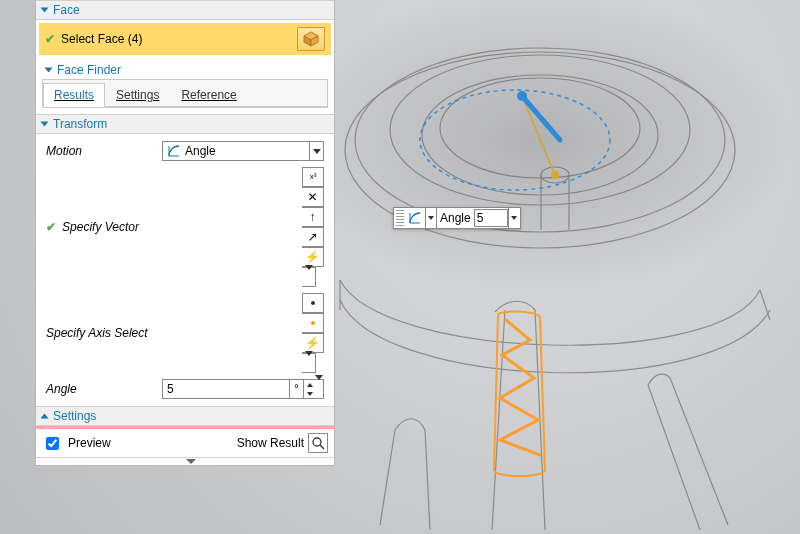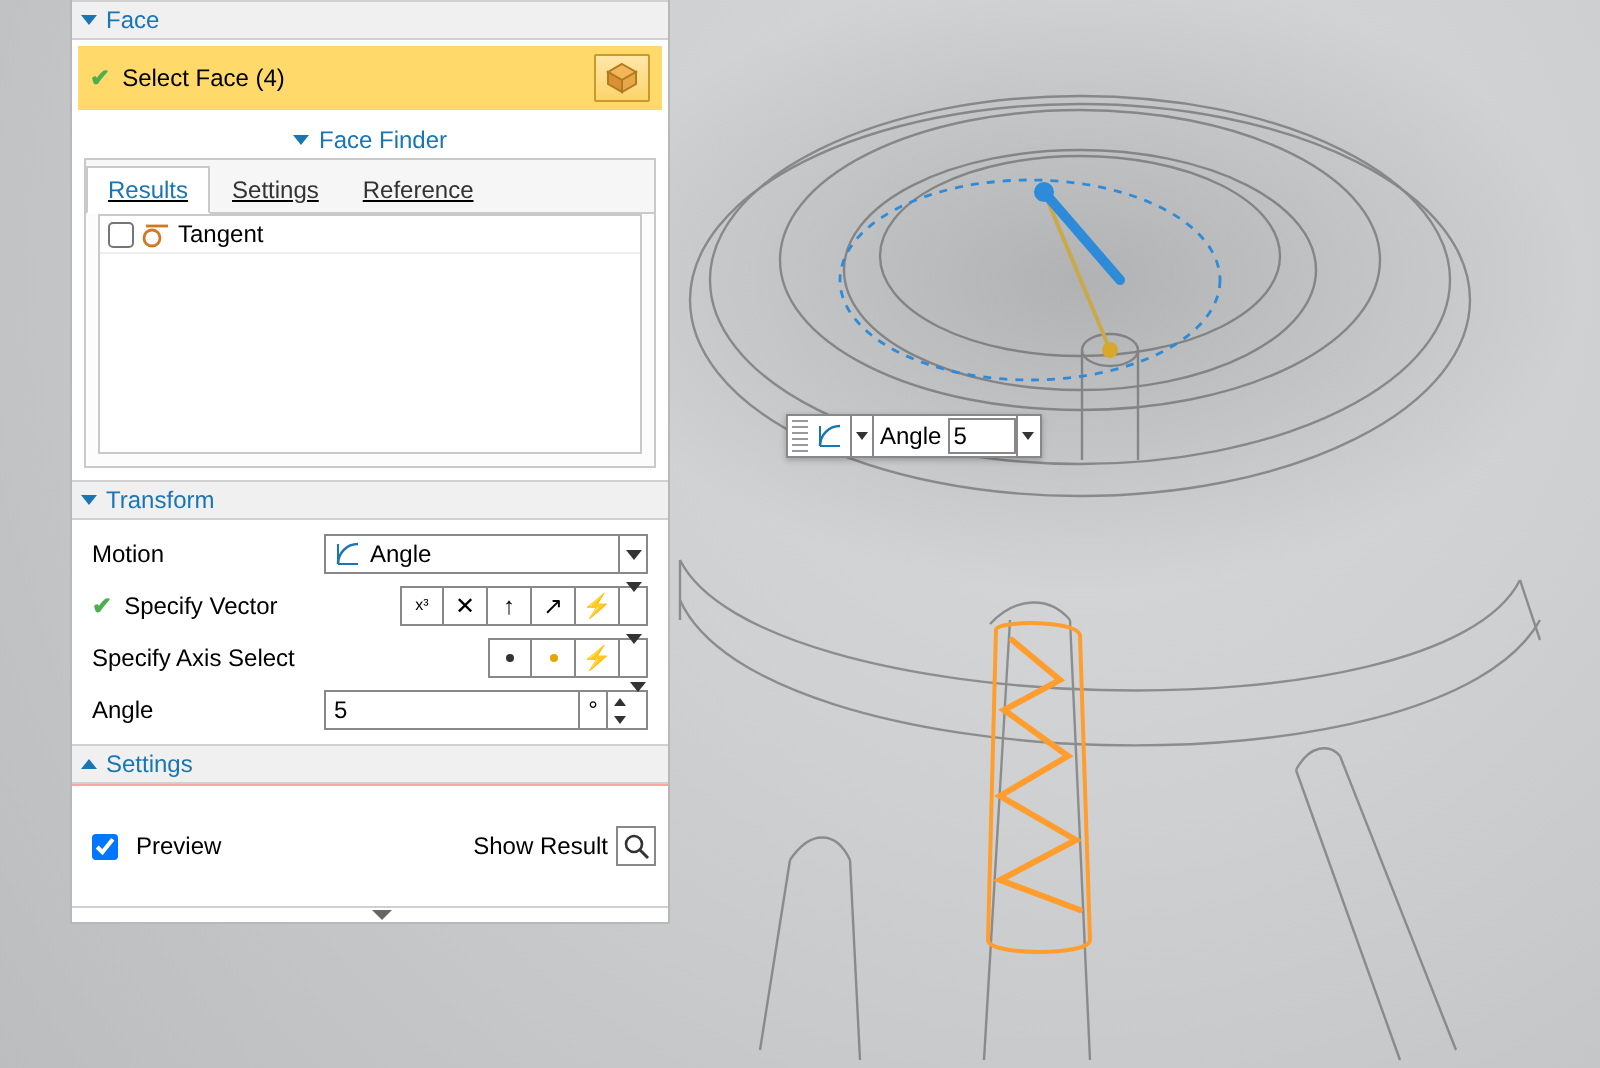--- a/index.html
+++ b/index.html
@@ -20,21 +20,21 @@
     background: #fff; border: 1px solid #b8b8b8; border-top: none;
     display: flex; flex-direction: column;
   }
   .section-header {
     display: flex; align-items: center; gap: 4px;
     background: #f0f0f0; border-top: 1px solid #d0d0d0; border-bottom: 1px solid #d0d0d0;
     padding: 2px 4px; color: #1976b3; cursor: pointer;
   }
   .section-header.collapsed .tri { transform: rotate(-90deg); }
   .tri { width: 0; height: 0; border-left: 5px solid #1976b3; border-top: 4px solid transparent; border-bottom: 4px solid transparent; transform: rotate(90deg); transition: transform .1s; margin: 0 2px; }
-  .sub .section-header { border-top:none;justify-content:center; }
+  .sub .section-header { border-top:none; }
   .section-body { padding: 4px 6px; }
 
   
   .face-row {
     display: flex; align-items: center; gap: 6px;
     background: #ffd96a; padding: 4px 6px; margin: 3px 3px 6px 3px;
   }
   .check { color: #4caf50; font-weight: bold; }
   .cube-btn {
     margin-left: auto; width: 28px; height: 24px;
@@ -49,42 +49,42 @@
   .tabs { display:flex; border-bottom:1px solid #c9c9c9; background:#f6f6f6;text-decoration:underline; }
   .tab { padding: 4px 10px; border:1px solid transparent; border-bottom:none; margin-top:3px; color:#333; cursor:pointer; }
   .tab.active { background:#fff; border-color:#c9c9c9; color:#1976b3; border-bottom:1px solid #fff; margin-bottom:-1px; }
   .found-label { padding: 4px 6px 2px 6px; }
   .found-list { border:1px solid #c9c9c9; margin:0 6px 6px 6px; height:120px; background:#fff; }
   .found-item { display:flex; align-items:center; gap:4px; padding:2px 4px; border-bottom:1px solid #eee; }
   .found-item input { margin:0; }
 
   
   .form-row { display:flex; align-items:center; padding:3px 4px; gap:6px; }
-  .form-row label { flex: 0 0 110px; }
+  .form-row label { flex: 0 0 110px; font-style: italic; }
   .combo { flex:1; display:flex; align-items:center; border:1px solid #888; height:20px; background:#fff; }
   .combo .face { flex:1; padding:0 4px; display:flex; align-items:center; gap:4px; }
   .combo .dd { width:14px; height:100%; border-left:1px solid #888; display:flex; align-items:center; justify-content:center; }
   .dd::after{content:""; border-left:4px solid transparent;border-right:4px solid transparent;border-top:5px solid #333;}
-  .btnrow { display:flex; gap:0; margin-left:auto; }
+  .btnrow { display:flex; gap:0; margin-left:auto;flex-direction:column; }
   .smbtn { width:22px; height:20px; border:1px solid #888; background:#fff; display:flex; align-items:center; justify-content:center; font-size:10px; line-height:1; }
   .smbtn + .smbtn { border-left:none; }
   .lightning{ color:#e8a500; font-weight:bold;}
   .dot{ width:4px;height:4px;background:#333;border-radius:50%; }
   .dot.o{ background:#e8a500; }
   .angle-input { display:flex; border:1px solid #888; height:20px; }
   .angle-input input{ border:none; width:78px; padding:0 4px; outline:none; }
   .angle-input .unit{ width:14px; border-left:1px solid #888; display:flex; align-items:center; justify-content:center;}
   .spin { width:12px; display:flex; flex-direction:column; border-left:1px solid #888;}
   .spin div{ flex:1; display:flex; align-items:center; justify-content:center;}
   .spin div::after{content:"";border-left:3px solid transparent;border-right:3px solid transparent;}
   .spin .up::after{border-bottom:4px solid #333;}
   .spin .dn::after{border-top:4px solid #333;}
 
   
-  .footer { display:flex; align-items:center; padding:20px 6px; border-top:1px solid #fca5a5; gap:6px;}
+  .footer { display:flex; align-items:center; padding:4px 6px; border-top:3px solid #fca5a5; gap:6px;}
   .show-result { margin-left:auto; display:flex; align-items:center; gap:4px;}
   .magnifier { width:20px; height:20px; border:1px solid #888; display:flex; align-items:center; justify-content:center;}
   .drag-handle { height:8px; display:flex; justify-content:center; align-items:center; border-top:1px solid #d0d0d0;}
   .drag-handle::after{content:""; width:0;height:0;border-left:5px solid transparent;border-right:5px solid transparent;border-top:5px solid #666;}
   .drag-handle::before{content:""; width:0;height:0;border-left:5px solid transparent;border-right:5px solid transparent;border-bottom:5px solid #666; margin-right:2px; visibility:hidden;}
 
   
   .float-input {
     position:absolute; left:393px; top:207px; display:flex; align-items:center;
     background:#fff; border:1px solid #888; height:22px; padding:0 0 0 2px;
@@ -177,30 +177,20 @@
     <div class="section-header" style="margin:0 4px; border:none; background:transparent">
       <span class="tri"></span>
       <span>Face Finder</span>
     </div>
     <div class="finder">
       <div class="tabs">
         <div class="tab active">Results</div>
         <div class="tab">Settings</div>
         <div class="tab">Reference</div>
       </div>
-      <div class="found-list">
-        <div class="found-item">
-          <input type="checkbox" style="">
-          <svg width="14" height="14">
-              <circle cx="5" cy="9" r="4" fill="none" stroke="#d07a20" stroke-width="1.4"></circle>
-              <line x1="2" y1="3" x2="13" y2="3" stroke="#d07a20" stroke-width="1.4"></line>
-            </svg>
-          <span>Tangent</span>
-        </div>
-      </div>
     </div>
   </div>
 
   <div class="section-header">
     <span class="tri"></span>
     <span>Transform</span>
   </div>
   <div class="section-body">
 
     <div class="form-row">

